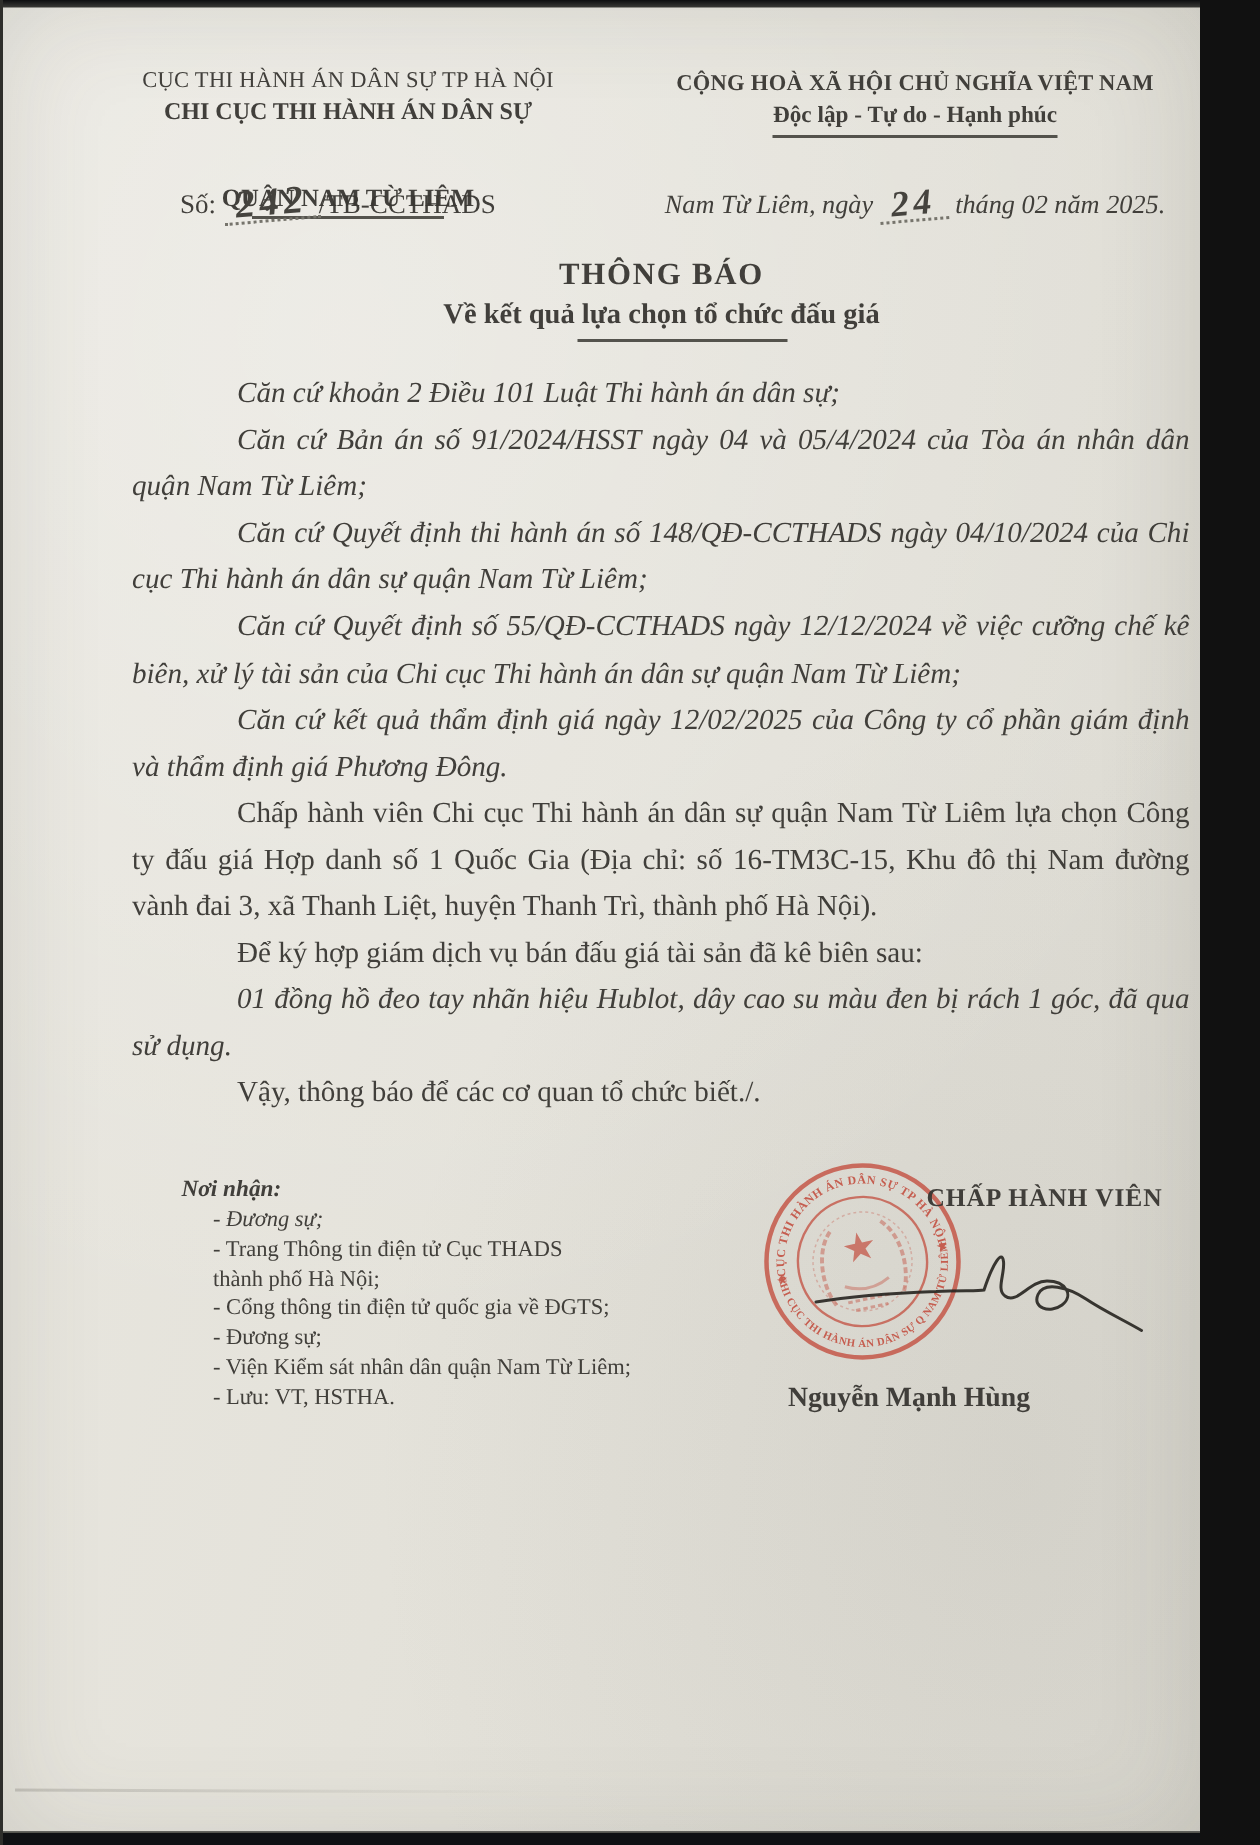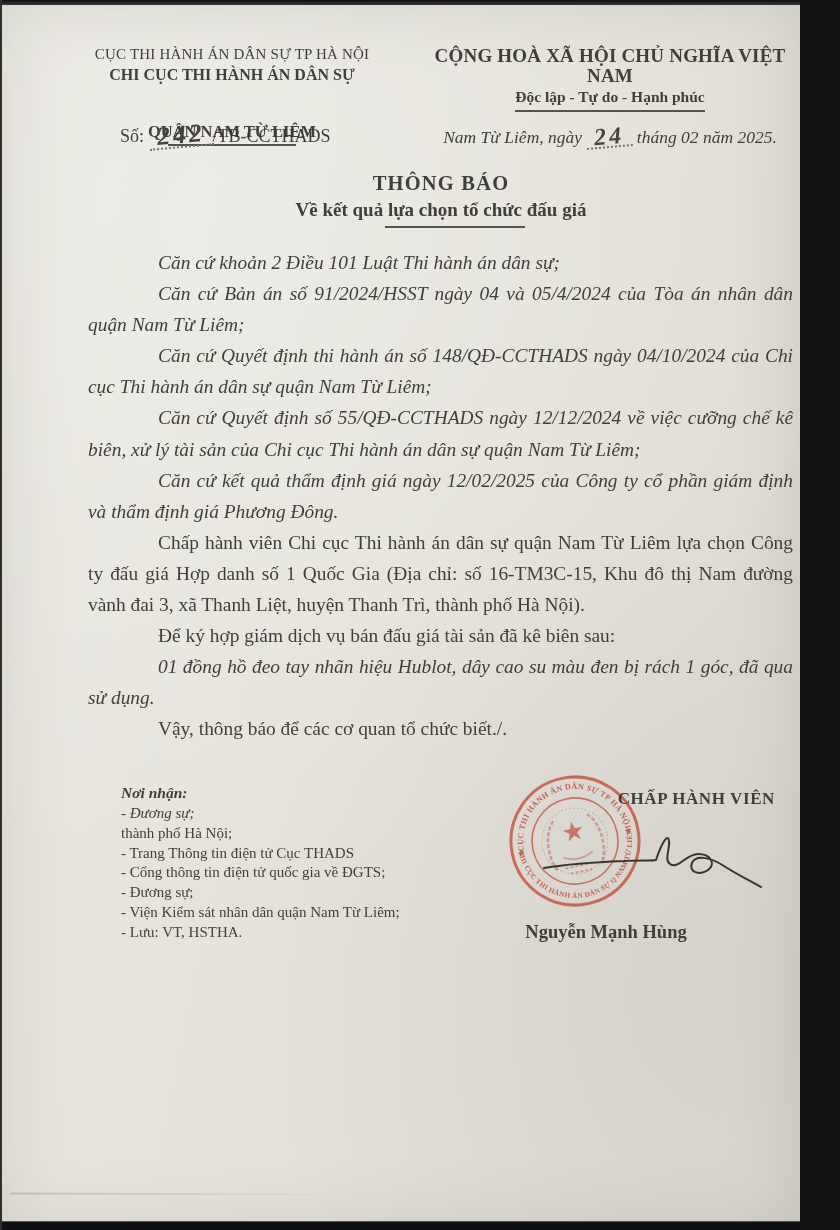--- a/index.html
+++ b/index.html
@@ -21,21 +21,21 @@
     background:linear-gradient(to right, rgba(110,108,100,.28), rgba(110,108,100,0));transform:rotate(.2deg);}
   .abs{position:absolute;}
   
   .hdr-left{left:70px;top:44px;width:324px;text-align:center;z-index:2;}
   .hl1{font-size:15px;line-height:20px;letter-spacing:.2px;}
   .hl2{font-size:16px;line-height:21px;font-weight:700;text-align:center;}
   .hl3{font-size:16.5px;line-height:21px;font-weight:700;margin-top:36px;}
   .rule{height:2px;background:rgba(58,56,50,.85);margin:2px auto 0;}
   .rule-left{width:128px;}
   .hdr-right{left:424px;top:46px;width:372px;text-align:center;z-index:2;}
-  .hr1{font-size:19px;line-height:20px;font-weight:700;letter-spacing:.2px;}
+  .hr1{font-size:15px;line-height:20px;font-weight:700;letter-spacing:.2px;}
   .hr2{font-size:15.5px;line-height:22px;font-weight:700;}
   .rule-right{width:190px;}
   
   .num-line{left:120px;top:124px;font-size:18px;z-index:2;}
   .date-line{left:424px;top:126px;width:372px;text-align:center;font-style:italic;font-size:17.5px;z-index:2;}
   .hw{display:inline-block;font-style:italic;font-weight:700;letter-spacing:3px;
       color:#45433e;border-bottom:2px dotted #76746c;padding:0 8px 1px;
       transform:rotate(-5deg) translateY(1px);}
   .hw-num{font-size:26px;line-height:20px;}
   .hw-day{font-size:24px;line-height:18px;}
@@ -44,21 +44,21 @@
   .t-main{font-size:20.5px;font-weight:700;letter-spacing:1.2px;line-height:26px;}
   .t-sub{font-size:19px;font-weight:700;line-height:24px;margin-top:2px;}
   .rule-title{width:140px;margin-top:4px;transform:translateX(14px);}
   
   .body-block{left:88px;top:247px;width:705px;font-size:19.4px;line-height:31.1px;z-index:2;}
   .body-block p{margin:0;text-indent:70px;text-align:justify;}
   .it{font-style:italic;}
   
   .recipients{left:121px;top:782px;width:340px;z-index:2;}
   .rc-title{font-size:15.5px;font-weight:700;font-style:italic;line-height:22px;}
-  .rc-line{font-size:15px;line-height:19.8px;}
+  .rc-line{font-size:15px;line-height:19.8px;margin-left:21px;}
   .sig-title{left:437px;top:789px;width:338px;text-align:right;
     font-size:17px;font-weight:700;letter-spacing:.6px;z-index:4;}
   .signer-name{left:437px;top:922px;width:338px;text-align:center;
     font-size:18.5px;font-weight:700;z-index:4;}
   .stamp-svg{left:500px;top:766px;z-index:3;opacity:.85;filter:blur(.3px);}
   .sign-svg{left:528px;top:818px;z-index:5;}
 </style>
 </head>
 <body>
 
@@ -102,22 +102,22 @@
     <p class="it">Căn cứ kết quả thẩm định giá ngày 12/02/2025 của Công ty cổ phần giám định và thẩm định giá Phương Đông.</p>
     <p>Chấp hành viên Chi cục Thi hành án dân sự quận Nam Từ Liêm lựa chọn Công ty đấu giá Hợp danh số 1 Quốc Gia (Địa chỉ: số 16-TM3C-15, Khu đô thị Nam đường vành đai 3, xã Thanh Liệt, huyện Thanh Trì, thành phố Hà Nội).</p>
     <p>Để ký hợp giám dịch vụ bán đấu giá tài sản đã kê biên sau:</p>
     <p class="it">01 đồng hồ đeo tay nhãn hiệu Hublot, dây cao su màu đen bị rách 1 góc, đã qua sử dụng.</p>
     <p>Vậy, thông báo để các cơ quan tổ chức biết./.</p>
   </div>
 
   <div class="abs recipients">
     <div class="rc-title">Nơi nhận:</div>
     <div class="rc-line it">- Đương sự;</div>
+    <div class="rc-line">- Trang Thông tin điện tử Cục THADS</div>
     <div class="rc-line">thành phố Hà Nội;</div>
-    <div class="rc-line">- Trang Thông tin điện tử Cục THADS</div>
     <div class="rc-line">- Cổng thông tin điện tử quốc gia về ĐGTS;</div>
     <div class="rc-line">- Đương sự;</div>
     <div class="rc-line">- Viện Kiểm sát nhân dân quận Nam Từ Liêm;</div>
     <div class="rc-line">- Lưu: VT, HSTHA.</div>
   </div>
 
   <div class="abs sig-title">CHẤP HÀNH VIÊN</div>
 
   <svg class="abs stamp-svg" width="150" height="150" viewBox="0 0 150 150">
     <g transform="rotate(-12 75 75)" fill="none" stroke="#c2493a">

